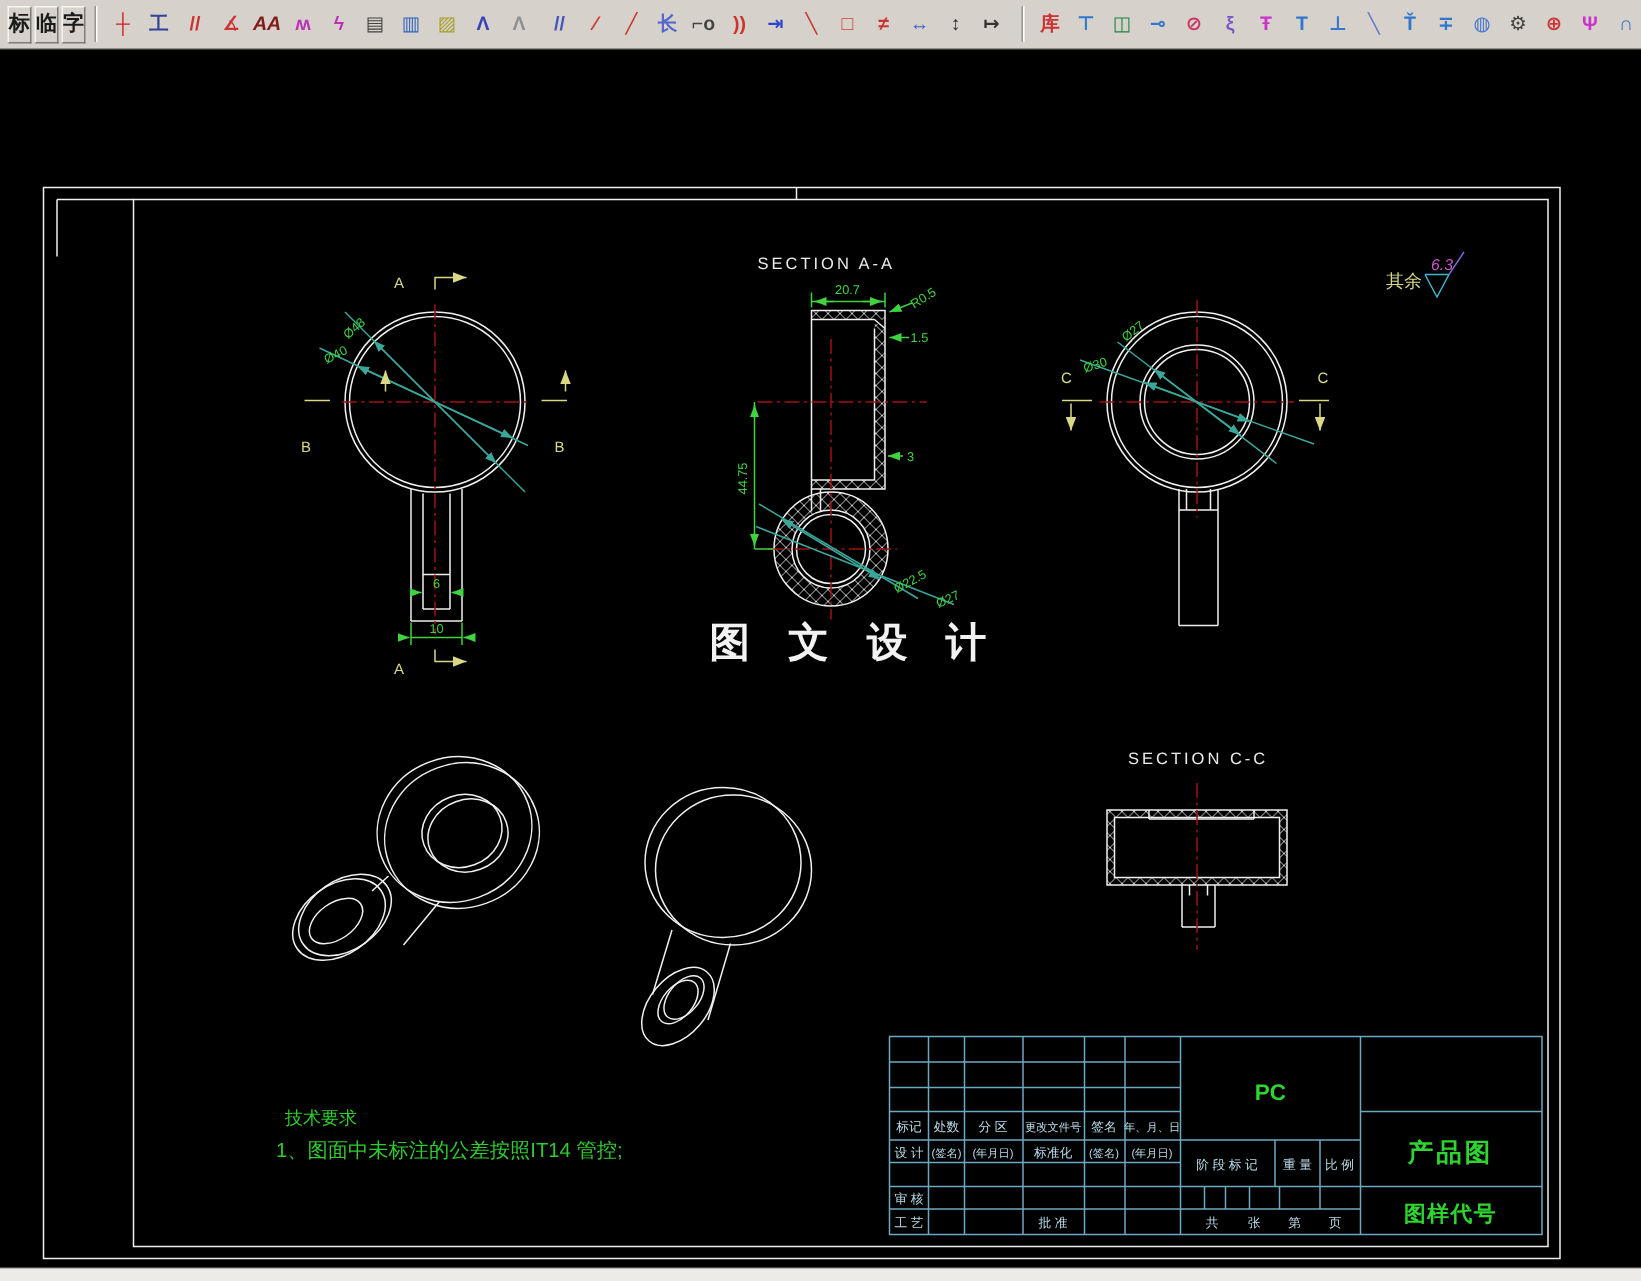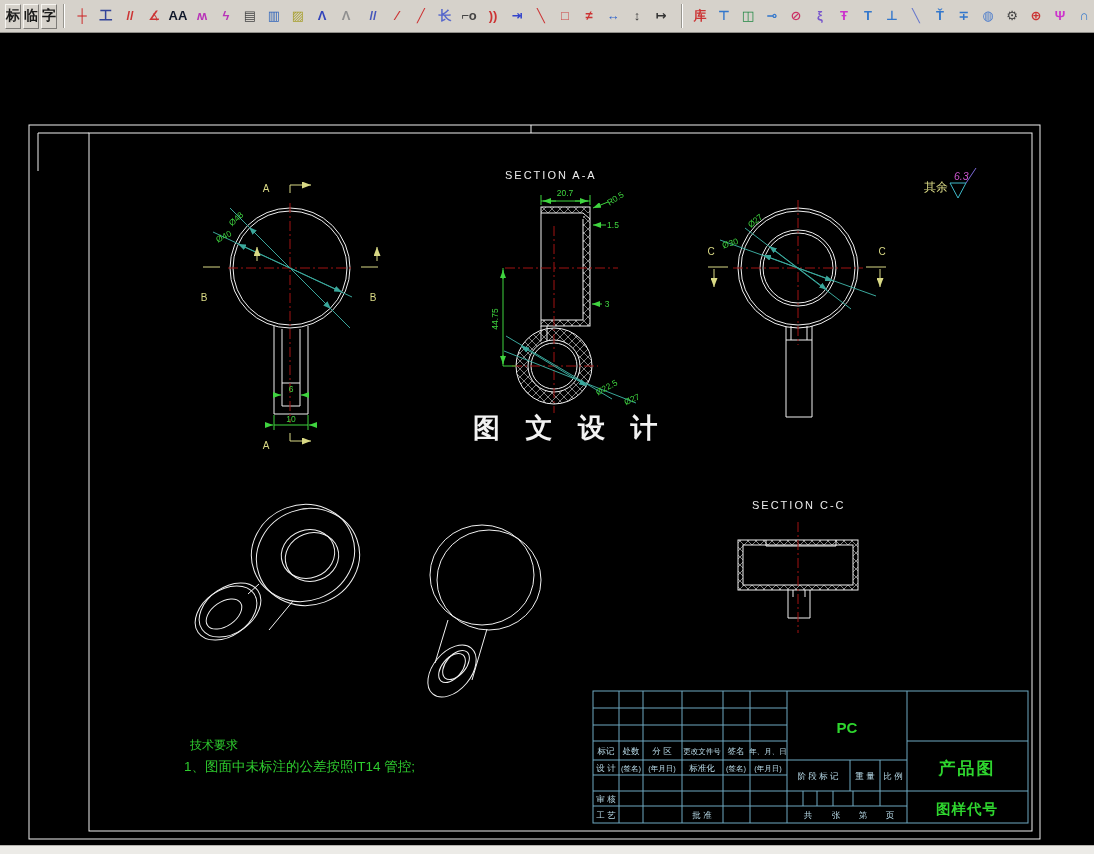--- a/index.html
+++ b/index.html
@@ -34,21 +34,21 @@
   <div class="toolbar">
     <button class="tb-txt">标</button>
     <button class="tb-txt">临</button>
     <button class="tb-txt">字</button>
     <span class="tb-sep"></span>
     <div class="tb-group">
         <span class="tb-icon" style="color: rgb(204, 34, 34);">┼</span>
         <span class="tb-icon" style="color: rgb(51, 68, 153);">工</span>
         <span class="tb-icon" style="color: rgb(204, 51, 51);">//</span>
         <span class="tb-icon" style="color: rgb(204, 51, 51);">∡</span>
-        <span class="tb-icon" style="color: #0f172a;">AA</span>
+        <span class="tb-icon" style="color: #7f1d1d; font-style: italic;">AA</span>
         <span class="tb-icon" style="color: rgb(184, 51, 184);">ʍ</span>
         <span class="tb-icon" style="color: rgb(184, 51, 184);">ϟ</span>
         <span class="tb-icon" style="color: rgb(68, 68, 68);">▤</span>
         <span class="tb-icon" style="color: rgb(51, 102, 187);">▥</span>
         <span class="tb-icon" style="color: rgb(168, 160, 48);">▨</span>
         <span class="tb-icon" style="color: rgb(51, 68, 187);">Λ</span>
         <span class="tb-icon" style="color: rgb(144, 144, 144);">Λ</span>
       </div>
     <div class="tb-group">
         <span class="tb-icon" style="color: rgb(68, 85, 187);">//</span>

